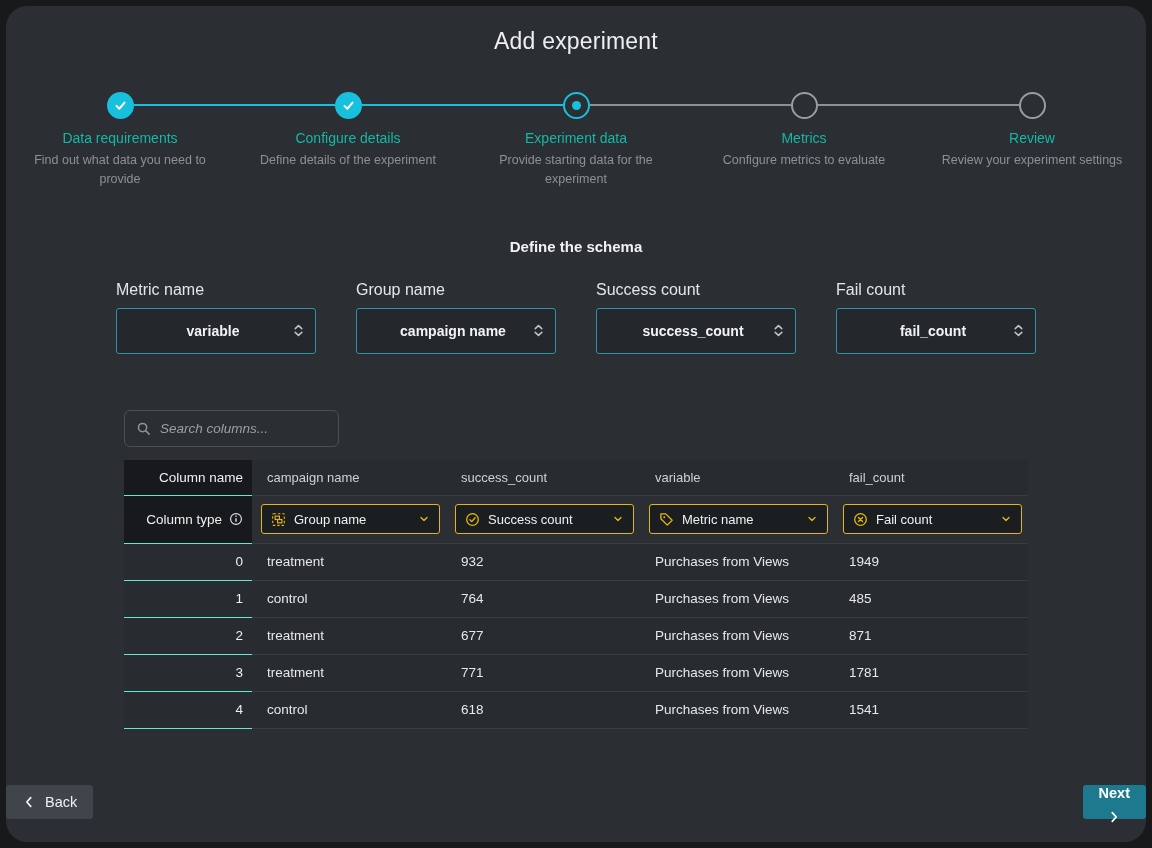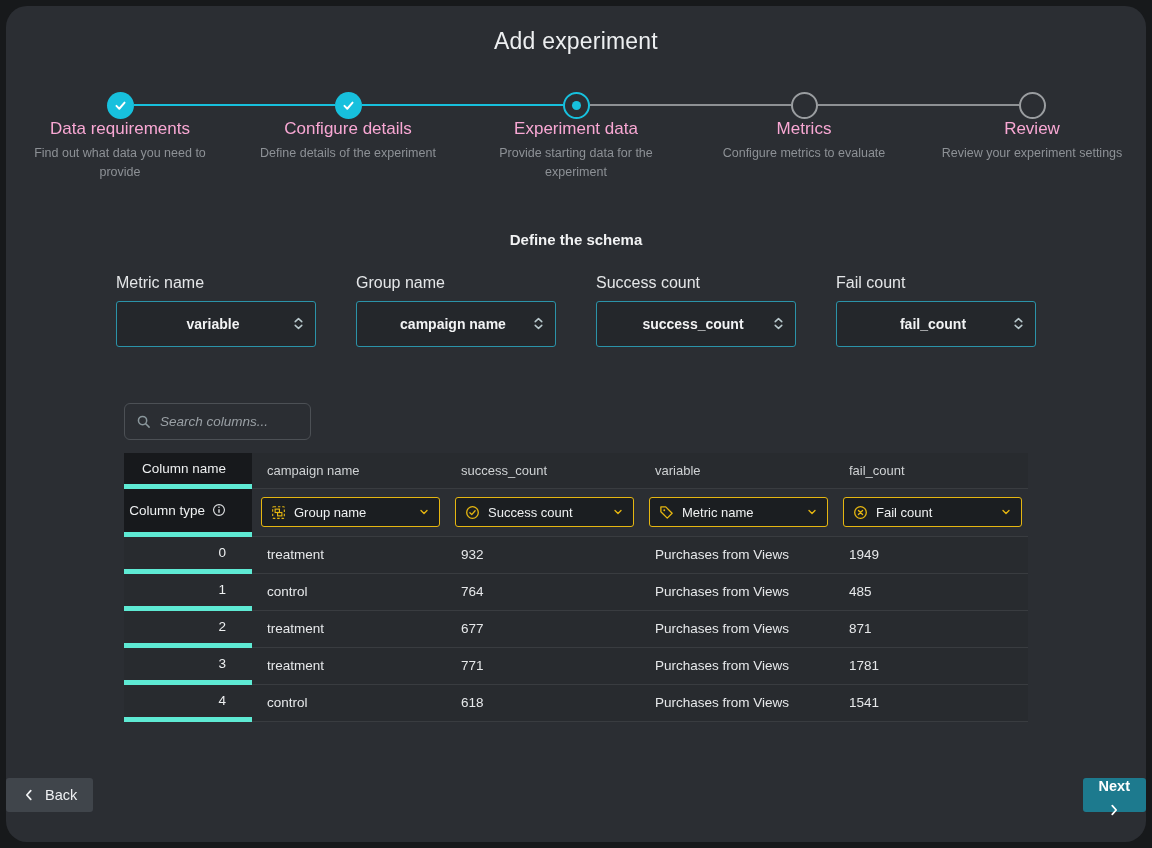--- a/index.html
+++ b/index.html
@@ -31,21 +31,21 @@
   .track-line.todo { background: #8e9194; }
   .track-line.none { background: transparent; }
   .circle {
     width: 27px; height: 27px; border-radius: 50%;
     flex: 0 0 auto; display: flex; align-items: center; justify-content: center;
   }
   .circle.complete { background: #17c0dd; }
   .circle.current { border: 2px solid #17c0dd; background: transparent; }
   .circle.upcoming { border: 2px solid #9a9da0; background: transparent; }
   .dot { width: 9px; height: 9px; border-radius: 50%; background: #17c0dd; }
-  .step-label { font-size: 17px; color: #f9a8d4; }
+  .step-label { margin-top: 11px; font-size: 14px; color: #14b8a6; }
   .step-desc {
     margin-top: 5px; font-size: 12.5px; color: #8d9196;
     text-align: center; line-height: 1.5; padding: 0 16px; max-width: 232px;
   }
   
   .schema-heading {
     text-align: center; font-weight: 700; font-size: 15px;
     color: #f1f2f3; margin-top: 49px;
   }
   .selectors { width: 920px; margin: 26px auto 0; display: flex; gap: 40px; }
@@ -54,42 +54,42 @@
   .select-box {
     height: 46px; background: #24272b;
     border: 1px solid #2b93a9; border-radius: 3px;
     display: flex; align-items: center; padding: 0 9px 0 18px; cursor: pointer;
   }
   .select-value { flex: 1; text-align: center; font-weight: 700; font-size: 14px; color: #f2f3f4; }
   
   .table-wrap { width: 904px; margin: 0 auto; }
   .search-row { margin-top: 56px; }
   .search-box {
-    width: 187px; height: 37px;
+    width: 215px; height: 37px;
     border: 1px solid #4c5055; border-radius: 6px;
     display: flex; align-items: center; gap: 9px; padding: 0 11px;
     background: transparent;
   }
   .search-input {
     flex: 1; background: transparent; border: none; outline: none;
     color: #cfd2d5; font-style: italic; font-size: 13.5px; font-family: inherit;
     min-width: 0;
   }
   .search-input::placeholder { color: #9aa0a5; font-style: italic; }
   
   .grid {
     margin-top: 13px;
     display: grid;
     grid-template-columns: 128px 1fr 1fr 1fr 1fr;
   }
   .cell { display: flex; align-items: center; border-bottom: 1px solid #393c40; }
   .label-cell {
     background: #17191c; justify-content: flex-end;
-    padding-right: 26px; color: #eef0f1; font-size: 13.5px;
-    border-bottom: 5px solid #5eead4; gap: 7px;
+    padding-right: 9px; color: #eef0f1; font-size: 13.5px;
+    border-bottom: 1px solid #5eead4; gap: 7px;
   }
   .row-head { height: 36px; }
   .row-type { height: 48px; }
   .row-data { height: 37px; background: #282b2f; }
   .head-cell { background: #282b2f; color: #cfd2d4; font-size: 13px; padding-left: 15px; }
   .data-cell { color: #e6e8ea; font-size: 13.5px; padding-left: 15px; }
   .type-cell { background: #2b2e33; padding: 0 6px 0 9px; }
   .type-btn {
     flex: 1; height: 30px;
     border: 1px solid #e5b611; border-radius: 3px;

